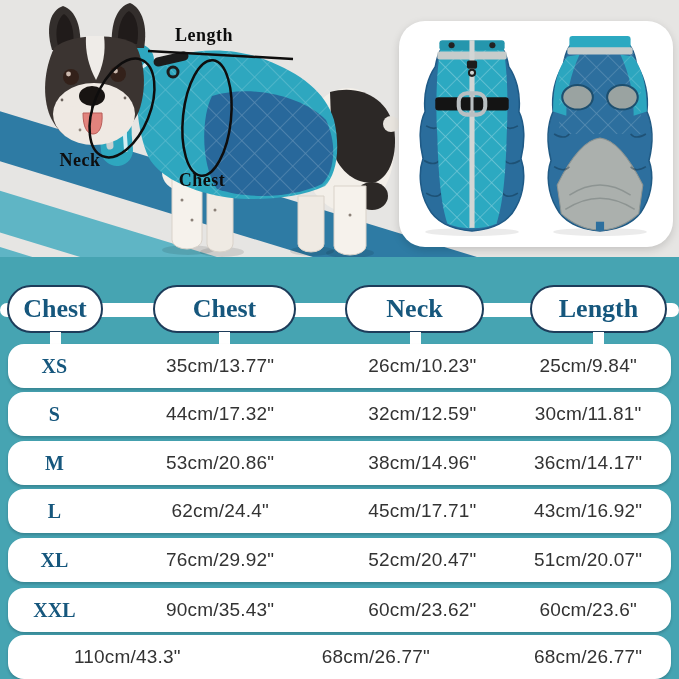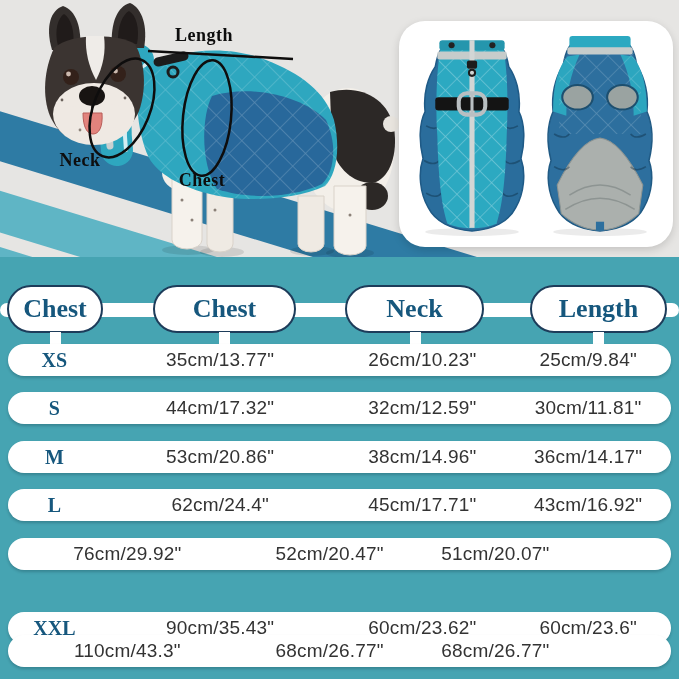--- a/index.html
+++ b/index.html
@@ -30,30 +30,30 @@
     display:flex;align-items:center;justify-content:center;
     font-family:"Liberation Serif",serif;font-weight:bold;font-size:26px;color:#16577d;
   }
   .pill.p-size{left:7px;width:96px;}
   .pill.p-chest{left:153px;width:143px;}
   .pill.p-neck{left:345px;width:139px;}
   .pill.p-length{left:530px;width:137px;}
   .vconn{position:absolute;top:332px;width:11px;height:13px;background:#fff;}
   .vconn.v1{left:50px;}.vconn.v2{left:219px;}.vconn.v3{left:410px;}.vconn.v4{left:593px;}
   .srow{
-    position:absolute;left:8px;width:663px;height:32px;background:#fff;border-radius:16px;
-    display:flex;align-items:center;box-shadow:0 2px 3px rgba(0,25,35,.22);
+    position:absolute;left:8px;width:663px;height:44px;background:#fff;border-radius:16px;
+    display:flex;align-items:center;box-shadow:0 2px 3px rgba(0,25,35,.22);justify-content:space-between;
   }
   .srow .c{text-align:center;white-space:nowrap;}
   .srow .c-size{width:14%;font-family:"Liberation Serif",serif;font-weight:bold;font-size:20px;color:#16577d;}
   .srow .c-chest{width:36%;}
   .srow .c-neck{width:25%;}
   .srow .c-length{width:25%;}
   .srow .val{font-size:19px;color:#333;letter-spacing:.2px;}
-  .r0{top:344px;}.r1{top:392px;}.r2{top:441px;}.r3{top:489px;}.r4{top:538px;}.r5{top:612px;}.r6{top:635px;}
+  .r0{top:344px;}.r1{top:392px;}.r2{top:441px;}.r3{top:489px;}.r4{top:538px;}.r5{top:588px;}.r6{top:635px;}
 </style>
 </head>
 <body>
 
 <div class="screen">
 
   <svg class="hero-svg" width="679" height="257" viewBox="0 0 679 257" aria-hidden="true">
     <defs>
       <pattern id="q1" width="18" height="18" patternUnits="userSpaceOnUse" patternTransform="rotate(45)">
         <path d="M0,0 H18 M0,0 V18" stroke="rgba(255,255,255,0.32)" stroke-width="1.3" fill="none"></path>
@@ -222,20 +222,21 @@
     <div class="c c-neck val">38cm/14.96"</div>
     <div class="c c-length val">36cm/14.17"</div>
   </div>
   <div class="srow r3">
     <div class="c c-size">L</div>
     <div class="c c-chest val">62cm/24.4"</div>
     <div class="c c-neck val">45cm/17.71"</div>
     <div class="c c-length val">43cm/16.92"</div>
   </div>
   <div class="srow r4">
+    <div class="c c-size">XL</div>
     <div class="c c-chest val">76cm/29.92"</div>
     <div class="c c-neck val">52cm/20.47"</div>
     <div class="c c-length val">51cm/20.07"</div>
   </div>
   <div class="srow r5">
     <div class="c c-size">XXL</div>
     <div class="c c-chest val">90cm/35.43"</div>
     <div class="c c-neck val">60cm/23.62"</div>
     <div class="c c-length val">60cm/23.6"</div>
   </div>

